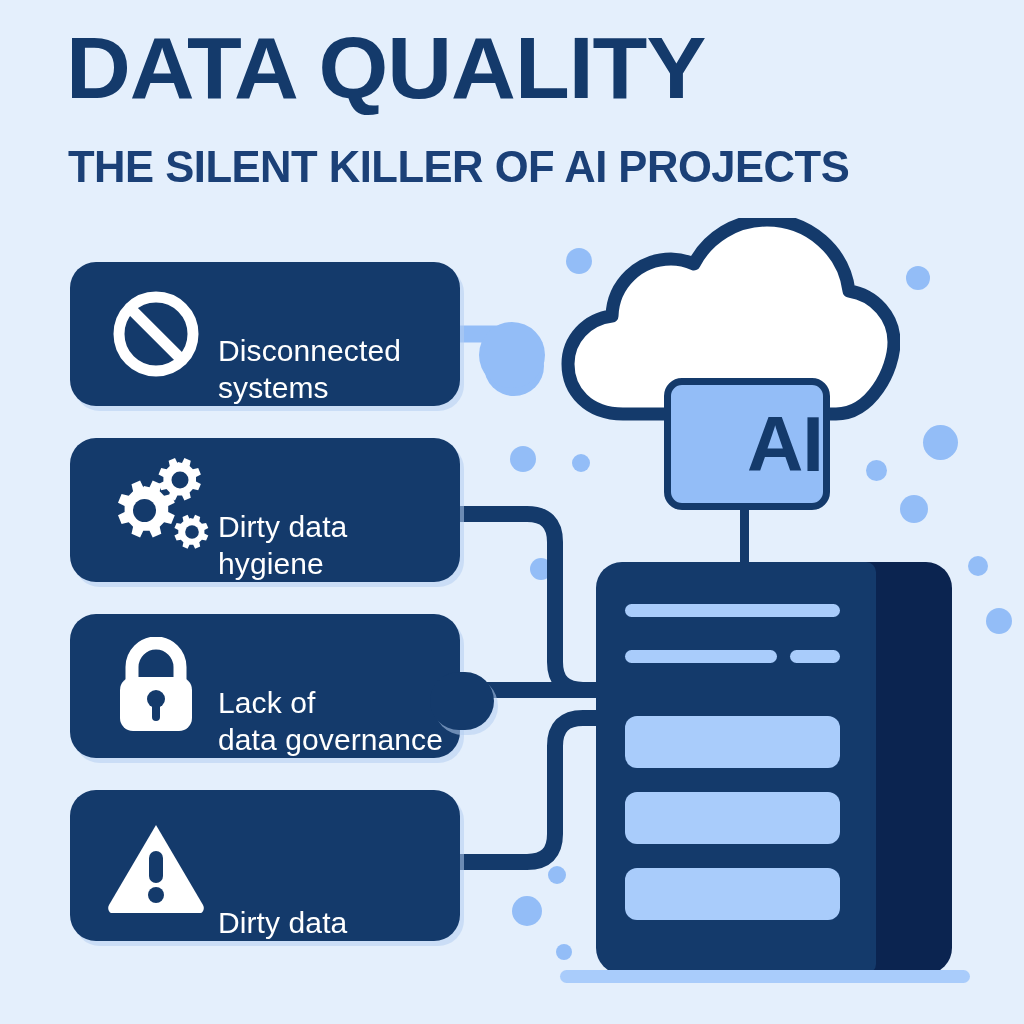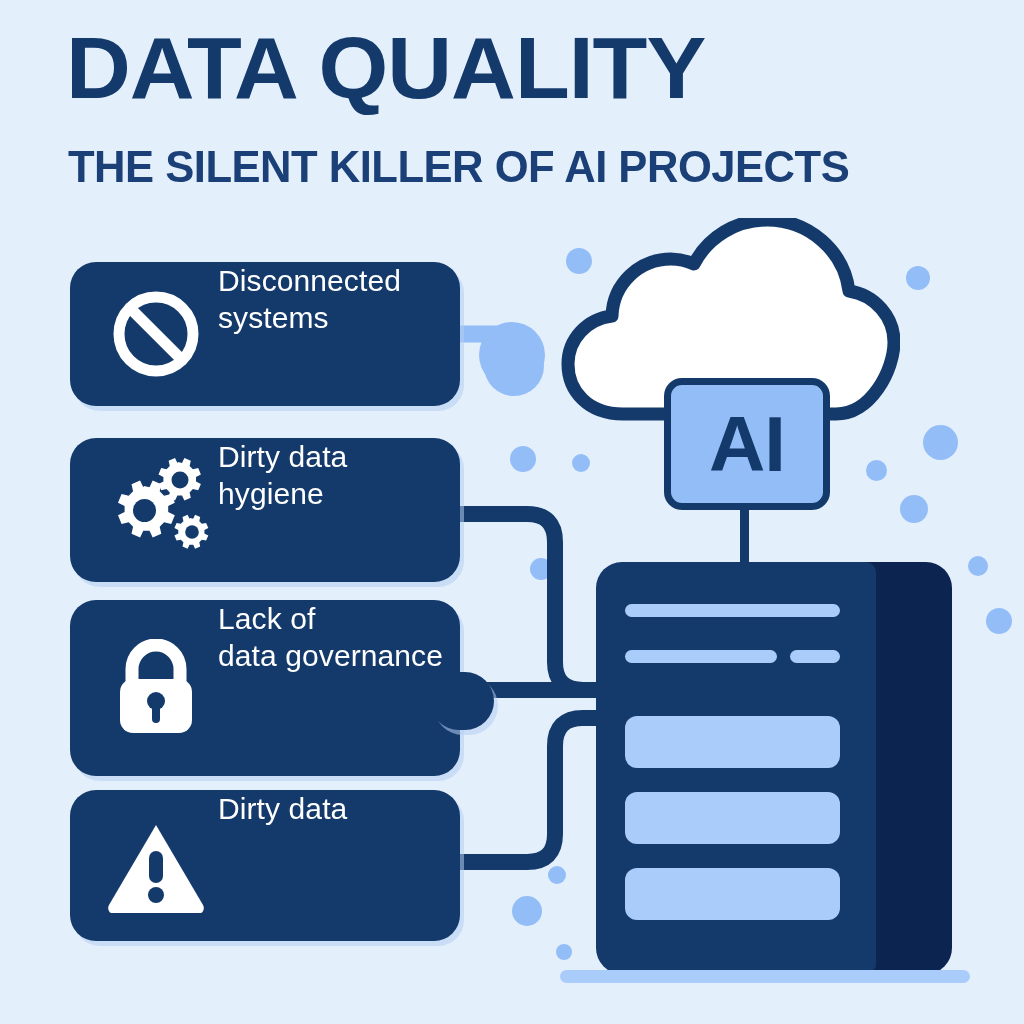--- a/index.html
+++ b/index.html
@@ -53,21 +53,21 @@
 
   
   .card {
     position: absolute;
     left: 70px;
     width: 390px;
     background: #143a6b;
     border-radius: 26px;
     box-shadow: 4px 5px 0 rgba(180, 205, 240, 0.55);
     display: flex;
-    align-items: flex-start;
+    align-items: flex-end;
     box-sizing: border-box;
     padding-left: 28px;
   }
   .card .icon-wrap {
     flex: 0 0 116px;
     height: 100%;
     display: flex;
     align-items: center;
     justify-content: center;
   }
@@ -112,21 +112,21 @@
     left: 664px;
     top: 378px;
     width: 166px;
     height: 132px;
     background: #93bdf7;
     border: 7px solid #143a6b;
     border-radius: 18px;
     box-sizing: border-box;
     display: flex;
     align-items: center;
-    justify-content: center;
+    justify-content: flex-end;
     z-index: 6;
   }
   #ai-badge span {
     font-size: 78px;
     font-weight: 700;
     color: #143a6b;
     letter-spacing: -1px;
     line-height: 78px;
   }
 
@@ -264,21 +264,21 @@
 
           <path d="M90,60 l3.2,0.7 1.9,-3.9 5.1,2.2 -0.9,4.2 2.6,2.6 4.2,-0.9 2.2,5.1 -3.9,1.9 0,3.7 3.9,1.9 -2.2,5.1 -4.2,-0.9 -2.6,2.6 0.9,4.2 -5.1,2.2 -1.9,-3.9 -3.7,0 -1.9,3.9 -5.1,-2.2 0.9,-4.2 -2.6,-2.6 -4.2,0.9 -2.2,-5.1 3.9,-1.9 0,-3.7 -3.9,-1.9 2.2,-5.1 4.2,0.9 2.6,-2.6 -0.9,-4.2 5.1,-2.2 1.9,3.9 z"></path>
           <circle cx="92" cy="74" r="6.8" fill="#143a6b"></circle>
         </g>
       </svg>
     </div>
     <div class="card-label">Dirty data
 hygiene</div>
   </div>
 
-  <div class="card bulge" style="top:600px;height:176px;">
+  <div class="card bulge" style="top:614px;height:144px;">
     <div class="icon-wrap">
       <svg width="88" height="98" viewBox="0 0 88 98">
         <path d="M20,44 V30 a24,24 0 0 1 48,0 V44" fill="none" stroke="#ffffff" stroke-width="13"></path>
         <rect x="8" y="40" width="72" height="54" rx="13" fill="#ffffff"></rect>
         <circle cx="44" cy="62" r="9" fill="#143a6b"></circle>
         <rect x="40" y="62" width="8" height="22" rx="4" fill="#143a6b"></rect>
       </svg>
     </div>
     <div class="card-label">Lack of
 data governance</div>

